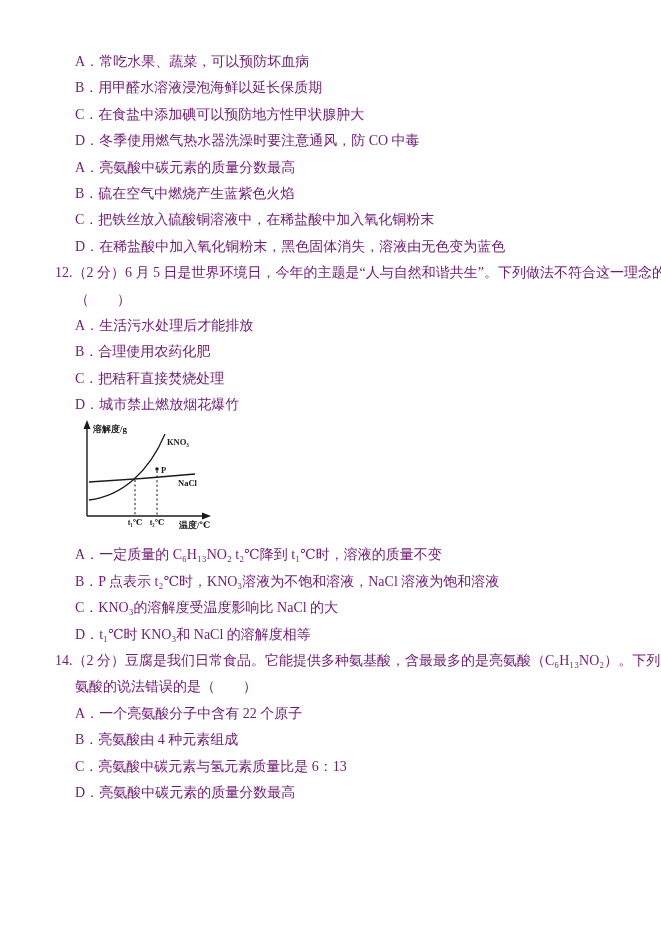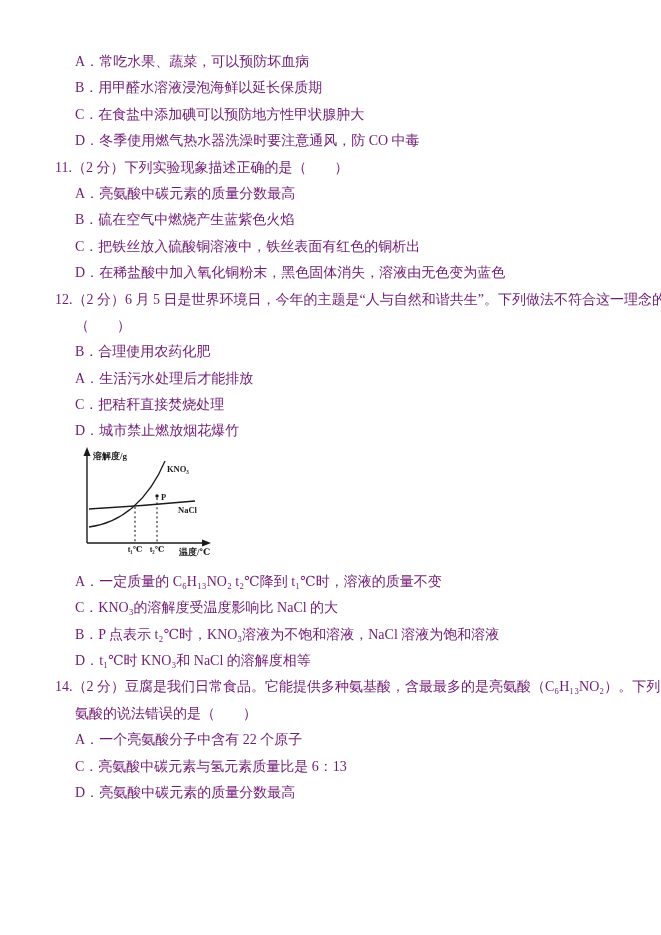--- a/index.html
+++ b/index.html
@@ -38,30 +38,29 @@
 <body>
 
 <div class="doc">
   <div class="content">
 
     <div class="ln opt"><span>A．</span><span>常吃水果、蔬菜，可以预防坏血病</span></div>
     <div class="ln opt"><span>B．</span><span>用甲醛水溶液浸泡海鲜以延长保质期</span></div>
     <div class="ln opt"><span>C．</span><span>在食盐中添加碘可以预防地方性甲状腺肿大</span></div>
     <div class="ln opt"><span>D．</span><span>冬季使用燃气热水器洗澡时要注意通风，防 CO 中毒</span></div>
 
-    <div class="ln">11.（2 分）下列实验现象描述正确的是（　　）</div>
     <div class="ln opt"><span>A．</span><span>亮氨酸中碳元素的质量分数最高</span></div>
     <div class="ln opt"><span>B．</span><span>硫在空气中燃烧产生蓝紫色火焰</span></div>
-    <div class="ln opt"><span>C．</span><span>把铁丝放入硫酸铜溶液中，铁丝表面有红色的铜析出</span></div>
+    <div class="ln opt"><span>C．</span><span>把铁丝放入硫酸铜溶液中，在稀盐酸中加入氧化铜粉末</span></div>
     <div class="ln opt"><span>D．</span><span>在稀盐酸中加入氧化铜粉末，黑色固体消失，溶液由无色变为蓝色</span></div>
 
     <div class="ln">12.（2 分）6 月 5 日是世界环境日，今年的主题是“人与自然和谐共生”。下列做法不符合这一理念的是</div>
     <div class="ln cont">（　　）</div>
+    <div class="ln opt"><span>A．</span><span>生活污水处理后才能排放</span></div>
     <div class="ln opt"><span>B．</span><span>合理使用农药化肥</span></div>
-    <div class="ln opt"><span>A．</span><span>生活污水处理后才能排放</span></div>
     <div class="ln opt"><span>C．</span><span>把秸秆直接焚烧处理</span></div>
     <div class="ln opt"><span>D．</span><span>城市禁止燃放烟花爆竹</span></div>
 
 
     <div class="chart-wrap">
       <svg width="170" height="112" viewBox="0 0 170 112" xmlns="http://www.w3.org/2000/svg">
 
         <line x1="10" y1="96" x2="10" y2="5" stroke="#1a1a1a" stroke-width="1.4"></line>
         <polygon points="10,0 6.5,9 13.5,9" fill="#1a1a1a"></polygon>
         <line x1="10" y1="96" x2="127" y2="96" stroke="#1a1a1a" stroke-width="1.4"></line>
@@ -81,24 +80,25 @@
 
         <text class="curve-label" x="90" y="25">KNO₃</text>
         <text class="curve-label" x="101" y="66">NaCl</text>
 
         <text class="tick-label" x="58" y="105" text-anchor="middle">t₁℃</text>
         <text class="tick-label" x="80" y="105" text-anchor="middle">t₂℃</text>
       </svg>
     </div>
 
     <div class="ln opt"><span>A．</span><span>一定质量的 C₆H₁₃NO₂ t₂℃降到 t₁℃时，溶液的质量不变</span></div>
+    <div class="ln opt"><span>B．</span><span>P 点表示 t₂℃时，KNO₃溶液为不饱和溶液，NaCl 溶液为饱和溶液</span></div>
     <div class="ln opt"><span>C．</span><span>KNO₃的溶解度受温度影响比 NaCl 的大</span></div>
-    <div class="ln opt"><span>B．</span><span>P 点表示 t₂℃时，KNO₃溶液为不饱和溶液，NaCl 溶液为饱和溶液</span></div>
     <div class="ln opt"><span>D．</span><span>t₁℃时 KNO₃和 NaCl 的溶解度相等</span></div>
 
     <div class="ln">14.（2 分）豆腐是我们日常食品。它能提供多种氨基酸，含最最多的是亮氨酸（C₆H₁₃NO₂）。下列关于亮</div>
     <div class="ln cont">氨酸的说法错误的是（　　）</div>
     <div class="ln opt"><span>A．</span><span>一个亮氨酸分子中含有 22 个原子</span></div>
+    <div class="ln opt"><span>B．</span><span>亮氨酸由 4 种元素组成</span></div>
     <div class="ln opt"><span>C．</span><span>亮氨酸中碳元素与氢元素质量比是 6：13</span></div>
     <div class="ln opt"><span>D．</span><span>亮氨酸中碳元素的质量分数最高</span></div>
 
   </div>
 </div>
 
 </body></html>

